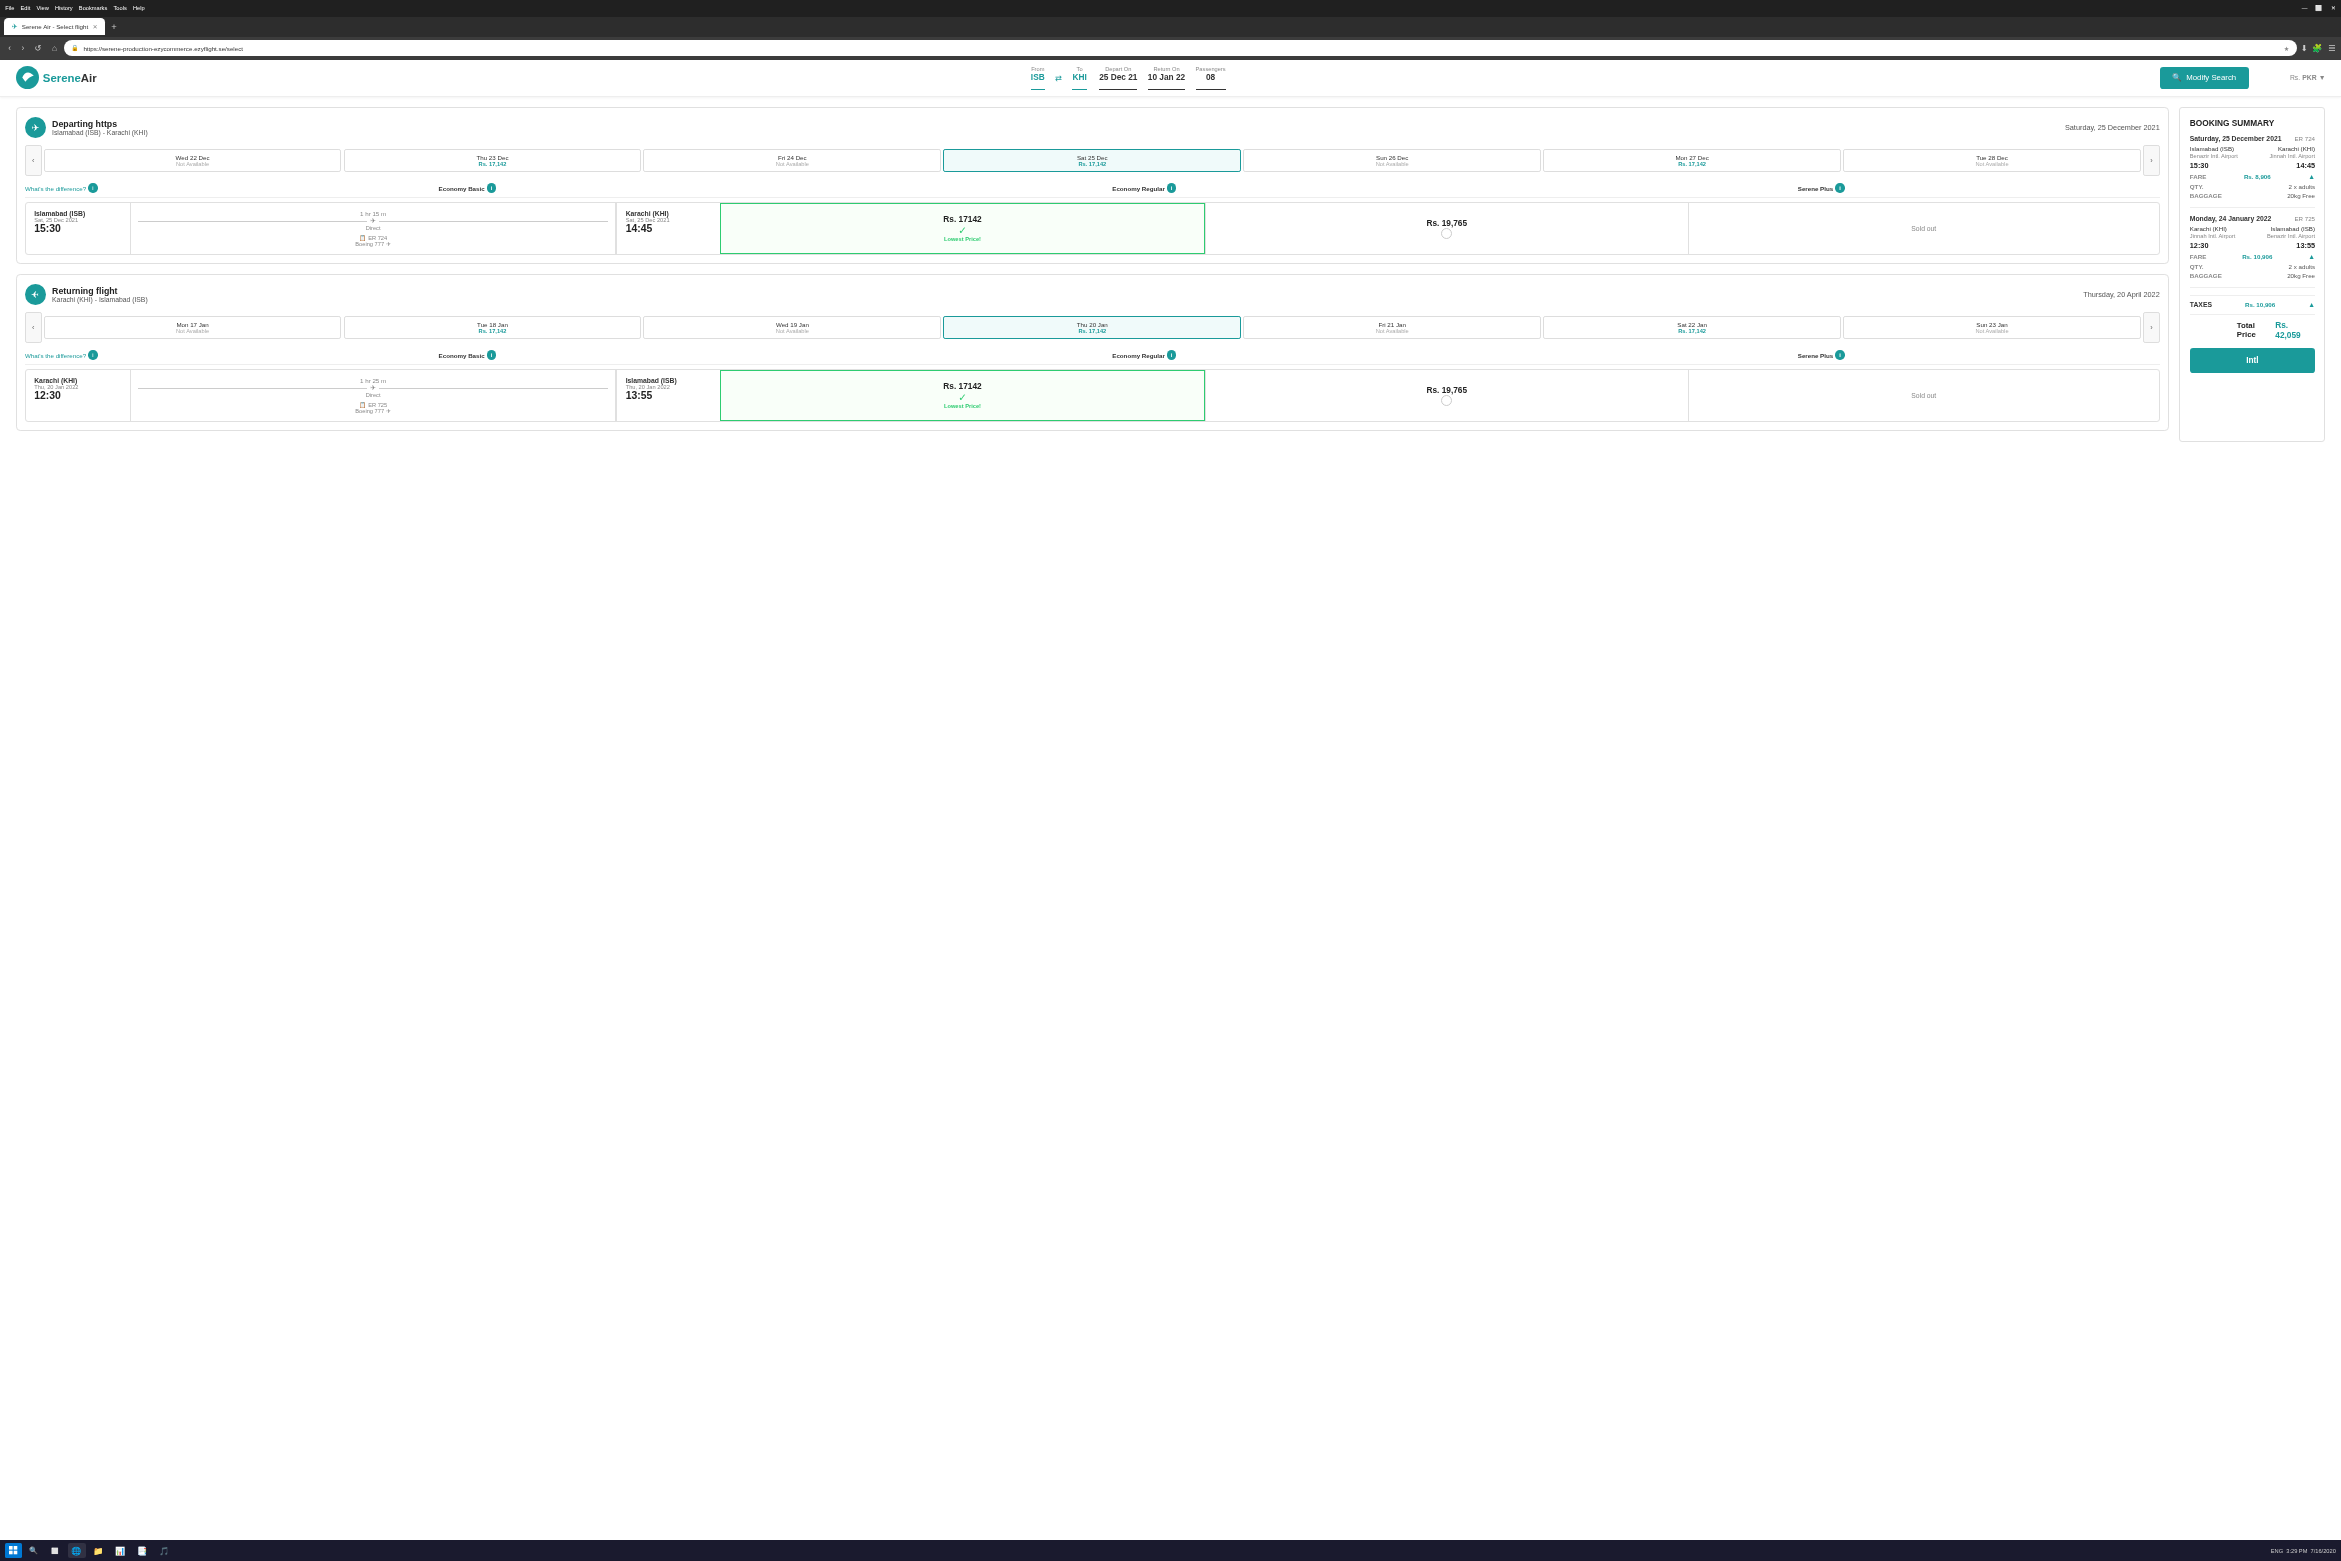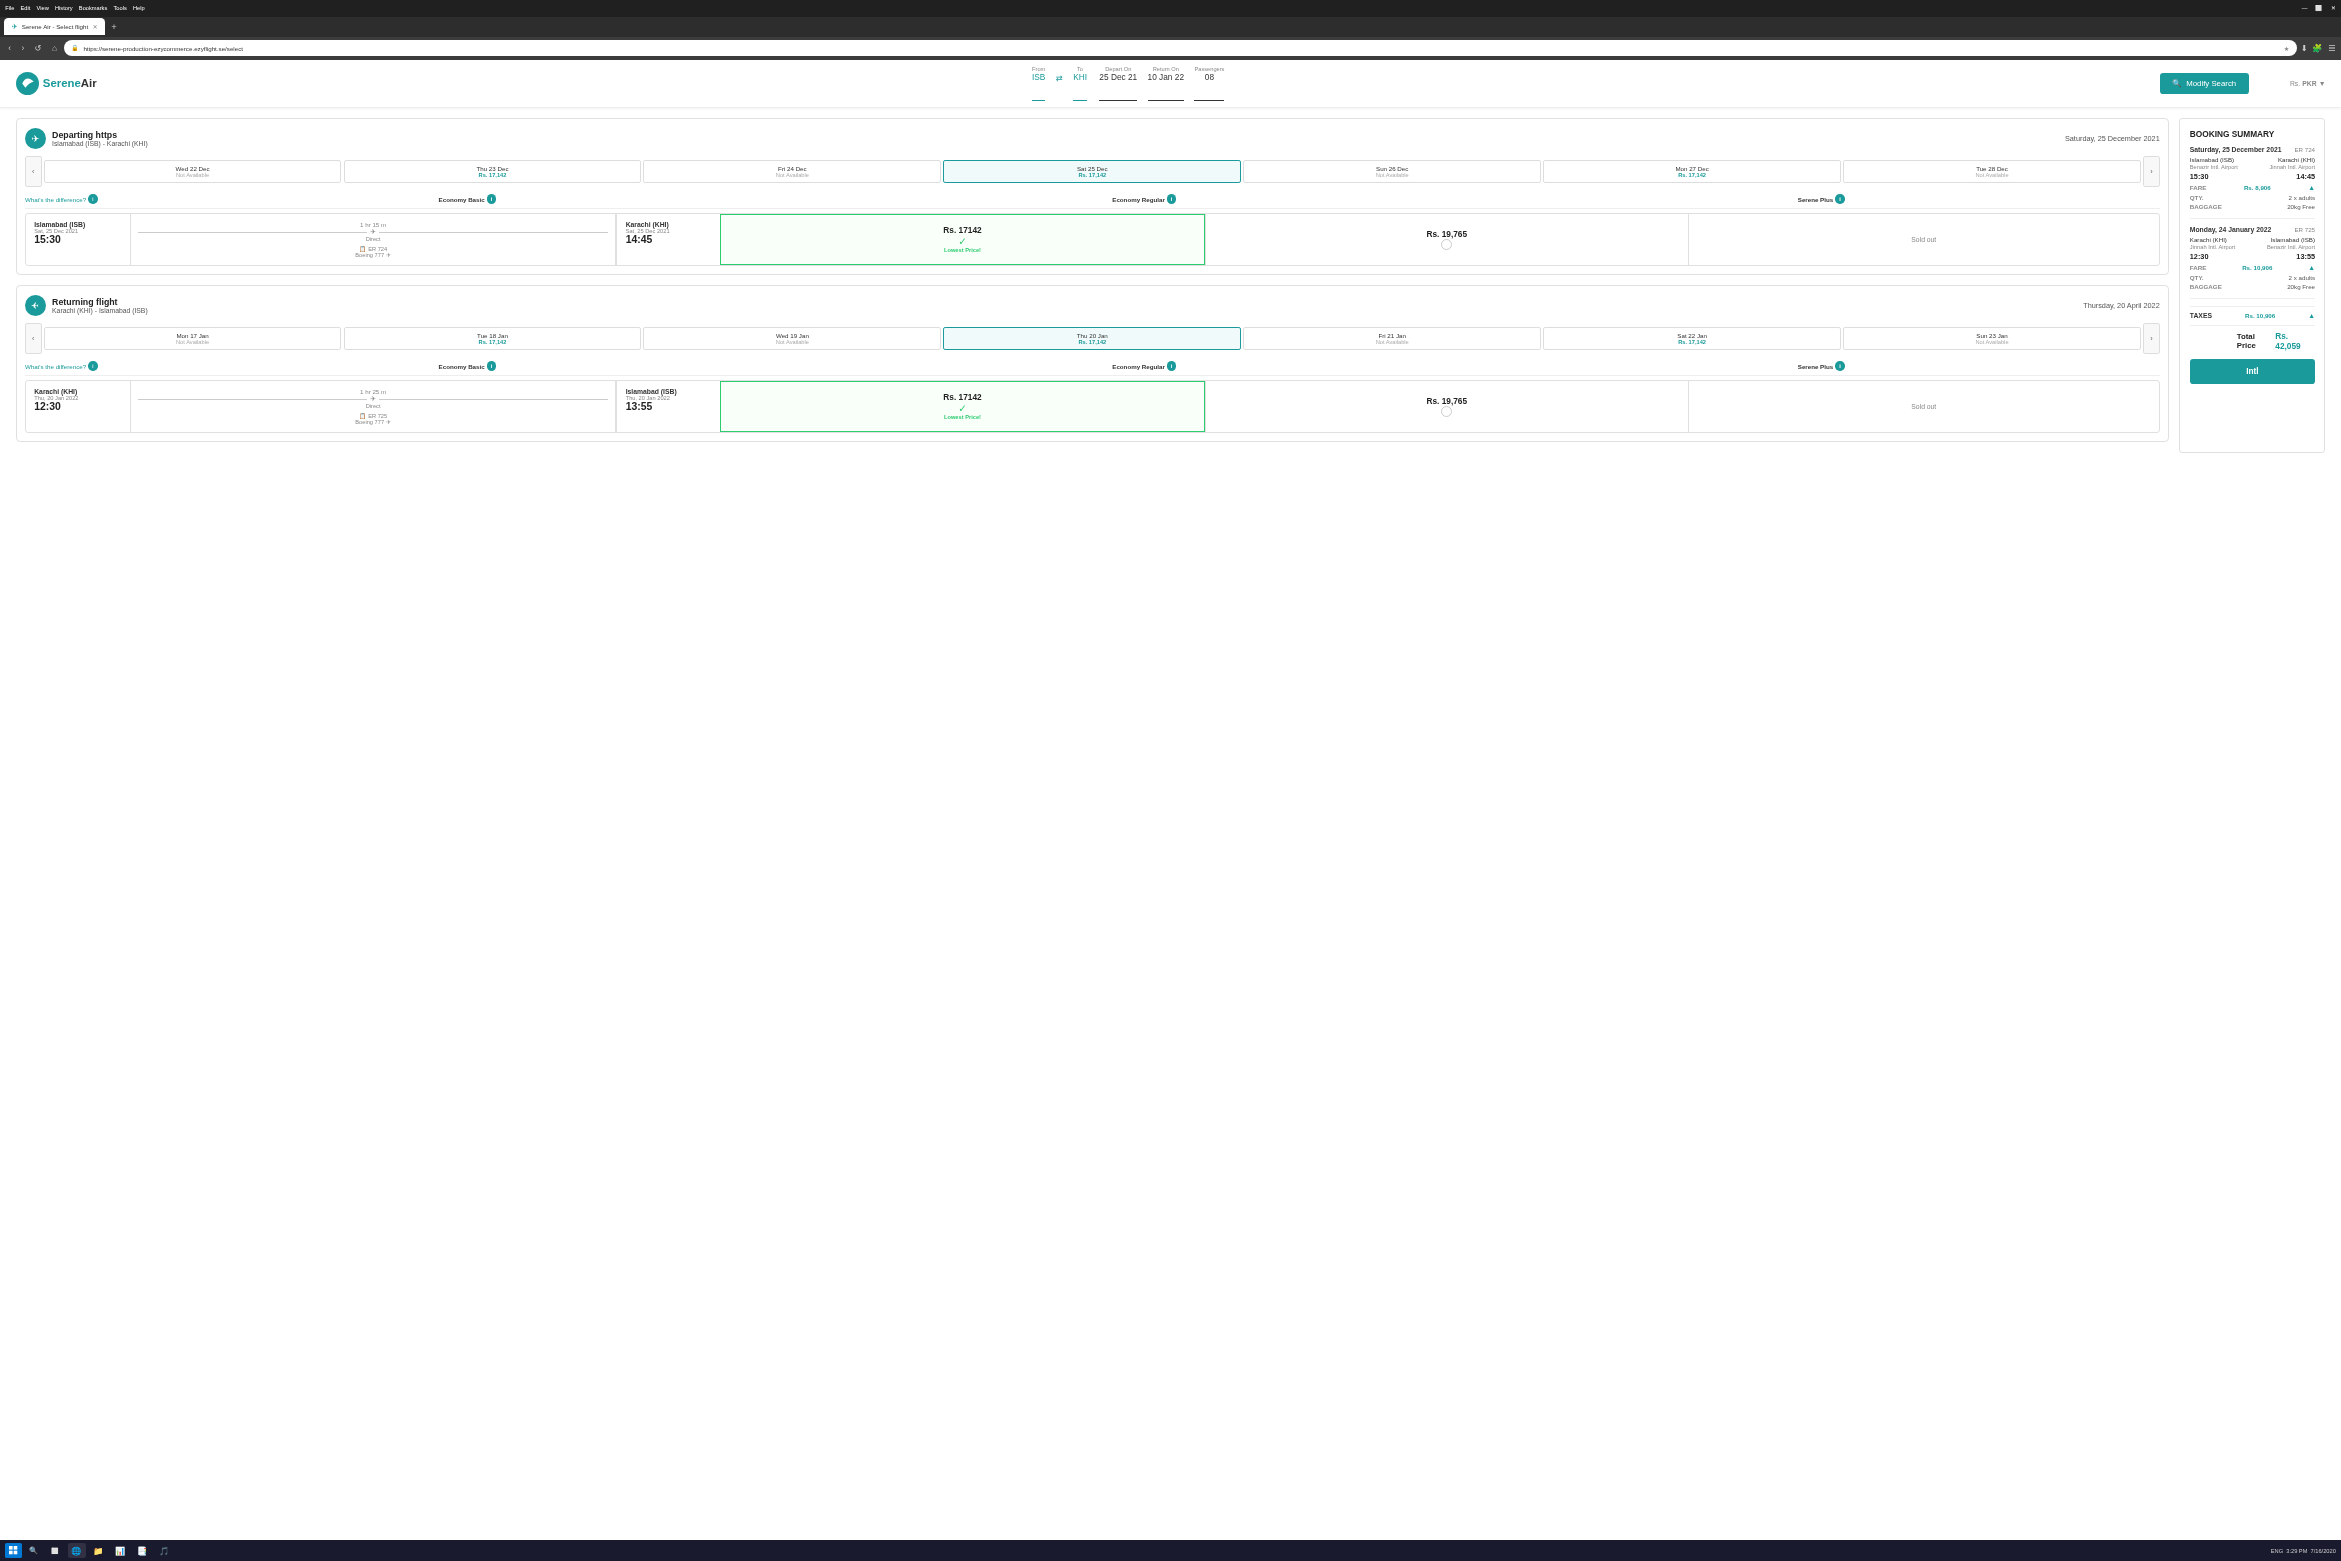--- a/index.html
+++ b/index.html
@@ -80,21 +80,21 @@
       border-bottom: 0.5px solid #eee;
       box-shadow: 0 1px 2.1px rgba(0,0,0,0.05);
     }
     .logo { display: flex; align-items: center; gap: 4.2px; }
     .logo-icon { width: 23px; height: 23px; }
     .logo-text { font-size: 11.4px; font-weight: 600; color: #1a9a9a; }
     .logo-text span { color: #333; }
     .search-fields { display: flex; gap: 10.4px; flex: 1; justify-content: center; }
     .search-field { text-align: center; }
     .search-field-label { font-size: 5.7px; color: #888; }
-    .search-field-value { font-size: 8.3px; font-weight: 400; color: #1a9a9a; border-bottom: 1px solid #1a9a9a; padding-bottom: 18px; }
+    .search-field-value { font-size: 8.3px; font-weight: 700; color: #1a9a9a; border-bottom: 1px solid #1a9a9a; padding-bottom: 7px; }
     .search-field-value.dark { color: #333; border-bottom-color: #333; }
     .search-swap { color: #1a9a9a; font-size: 8.3px; margin-top: 7.3px; }
     .modify-search-btn {
       background: #1a9a9a;
       color: #fff;
       border: none;
       border-radius: 3.1px;
       padding: 6.2px 12.5px;
       font-size: 7.8px;
       cursor: pointer;

